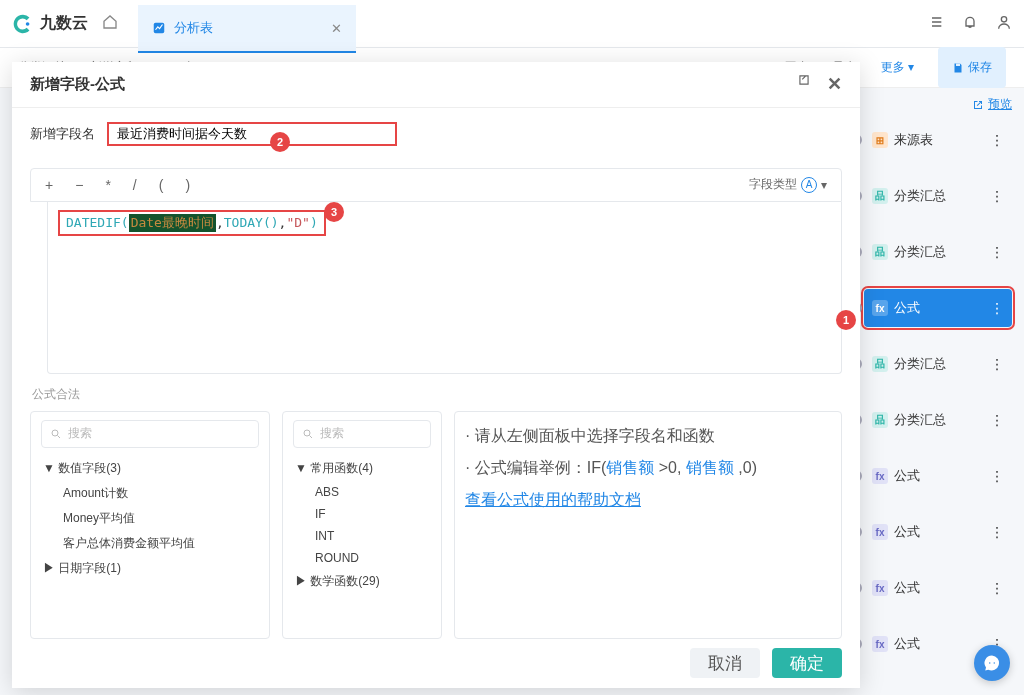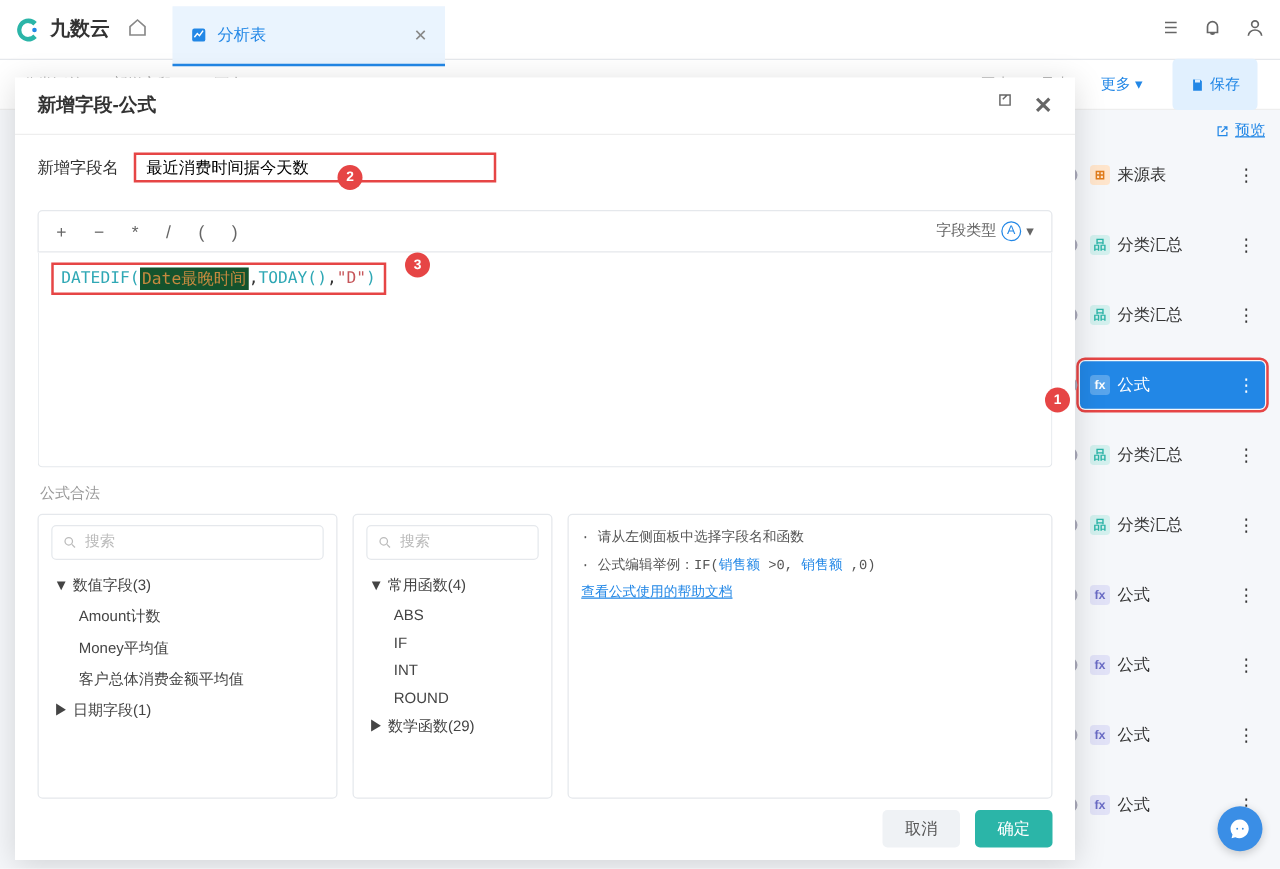--- a/index.html
+++ b/index.html
@@ -37,39 +37,39 @@
 .modal { position: absolute; left: 12px; top: 62px; width: 848px; height: 626px; background: #fff; box-shadow: 0 4px 24px rgba(0,0,0,.15); display: flex; flex-direction: column; }
 .modal-head { height: 48px; display: flex; align-items: center; padding: 0 18px; font-size: 15px; font-weight: 600; border-bottom: 1px solid #eee; }
 .modal-head .hright { margin-left: auto; display: flex; gap: 16px; color: #666; }
 .modal-body { padding: 14px 18px 0; flex: 1; display: flex; flex-direction: column; }
 .row-name { display: flex; align-items: center; gap: 12px; margin-bottom: 22px; }
 .row-name input { width: 290px; height: 24px; border: 2px solid #e64545; padding: 0 8px; font-size: 13px; }
 .ops-bar { height: 34px; border: 1px solid #e5e8ec; border-radius: 4px 4px 0 0; display: flex; align-items: center; padding: 0 14px; gap: 22px; color: #666; font-size: 14px; }
 .ops-bar .sp { flex: 1; }
 .ftype { font-size: 12px; color: #666; display: flex; align-items: center; gap: 4px; }
 .ftype .circ { width: 16px; height: 16px; border: 1.5px solid #2287e6; color: #2287e6; border-radius: 50%; font-size: 10px; display: inline-flex; align-items: center; justify-content: center; }
-.editor { border: 1px solid #e5e8ec; border-top: none; border-radius: 0 0 4px 4px; height: 172px; padding: 8px 10px; position: relative; }
+.editor { border: 1px solid #e5e8ec; border-top: none; border-radius: 0 0 4px 4px; height: 172px; padding: 8px 10px; position: relative; margin-left: 17px; }
 .formula-box { border: 2px solid #e64545; padding: 2px 6px; display: inline-flex; align-items: center; font-family: Consolas, monospace; font-size: 13px; }
 .formula-box .kw { color: #2fa8b5; }
 .formula-box .fld { color: #c58a3f; background: #14532d; padding: 0 2px; }
 .formula-box .s  { color: #c6565a; }
 .legal { color: #999; font-size: 12px; margin: 12px 2px 8px; }
 
 .triple { display: flex; gap: 12px; }
 .panel { border: 1px solid #e5e8ec; border-radius: 4px; padding: 8px 10px; height: 228px; overflow: hidden; }
 .panel.left { width: 240px; }
 .panel.mid  { width: 160px; }
-.panel.right{ flex: 1; font-size: 11px; color: #555; line-height: 2; font-family: Liberation Mono, monospace; }
+.panel.right{ flex: 1; font-size: 16px; color: #555; line-height: 2; }
 .search { display: flex; align-items: center; gap: 6px; border: 1px solid #e5e8ec; border-radius: 4px; height: 28px; padding: 0 8px; color: #bbb; font-size: 12px; margin-bottom: 8px; }
 .tree-item { padding: 4px 2px; display: flex; align-items: center; gap: 4px; font-size: 12px; color: #444; cursor: default; }
 .tree-item.lv2 { padding-left: 22px; }
 .link { color: #2287e6; }
 
 .modal-foot { height: 52px; display: flex; align-items: center; justify-content: flex-end; gap: 12px; padding: 0 18px; }
-.btn { height: 30px; padding: 0 18px; border-radius: 4px; border: none; font-size: 13px; cursor: pointer; }
+.btn { height: 30px; padding: 0 18px; border-radius: 4px; border: none; font-size: 17px; cursor: pointer; }
 .btn-cancel { background: #eff2f5; color: #555; }
 .btn-ok { background: #2bb5a8; color: #fff; }
 
 
 .badge { position: absolute; width: 20px; height: 20px; background: #e64545; color: #fff; border-radius: 50%; font-size: 11px; font-weight: 600; display: flex; align-items: center; justify-content: center; }
 
 .support-fab { position: absolute; right: 14px; bottom: 14px; width: 36px; height: 36px; border-radius: 50%; background: #3a8ee6; color: #fff; display: flex; align-items: center; justify-content: center; box-shadow: 0 2px 8px rgba(0,0,0,.2); }
 </style>
 </head>
 <body>

